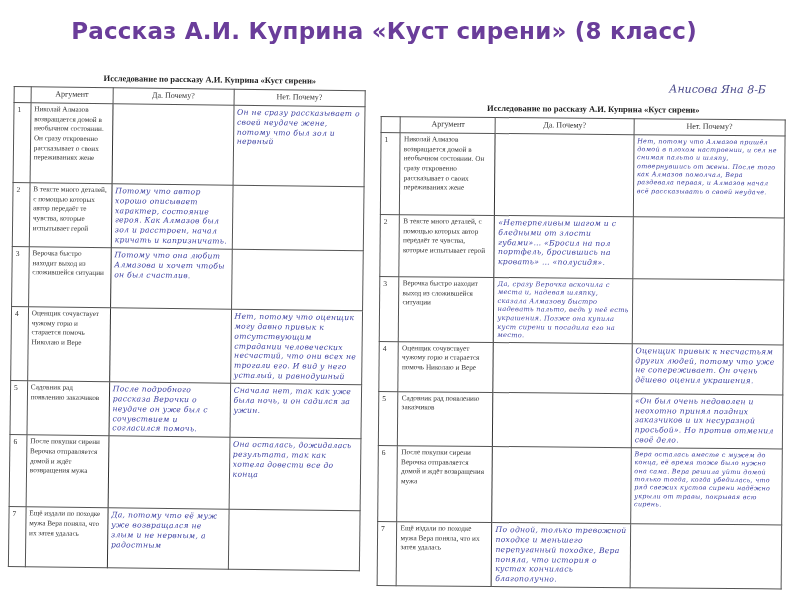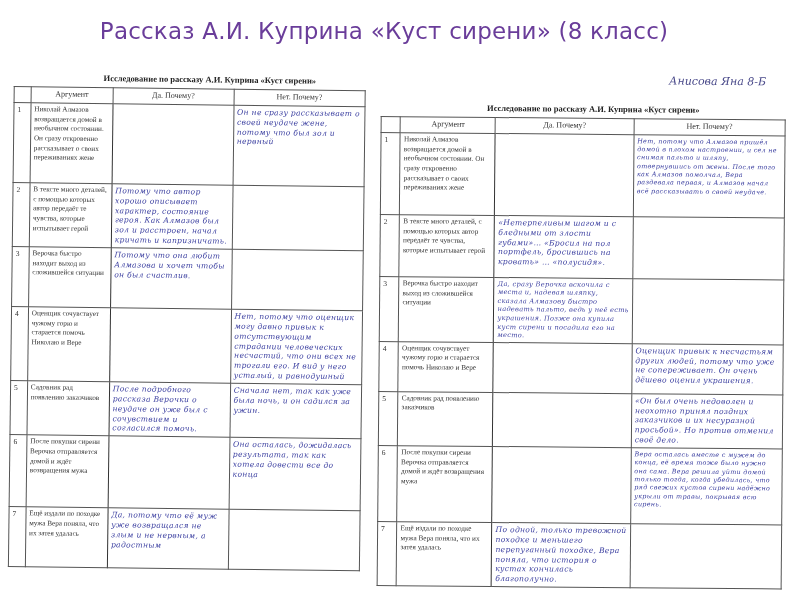--- a/index.html
+++ b/index.html
@@ -1,22 +1,22 @@
 <!DOCTYPE html>
 <html><head>
 <meta charset="utf-8">
 <style>
   html,body{margin:0;padding:0;}
   body{width:800px;height:600px;background:#ffffff;position:relative;overflow:hidden;font-family:"Liberation Serif",serif;}
-  .slide-title{position:absolute;left:0;top:18px;width:768px;text-align:center;font-family:"DejaVu Sans",sans-serif;font-weight:normal;font-size:23px;color:#6a3d9a;letter-spacing:0.2px;}
+  .slide-title{position:absolute;left:0;top:18px;width:768px;text-align:center;font-family:"DejaVu Sans",sans-serif;font-weight:bold;font-size:23px;color:#6a3d9a;letter-spacing:0.2px;}
   .sheet{position:absolute;background:#fff;}
   .sheet-left{left:14px;top:66px;width:352px;height:470px;transform:rotate(0.7deg);transform-origin:0 0;}
   .sheet-right{left:381px;top:84px;width:405px;height:515px;transform:rotate(0.5deg);transform-origin:0 0;}
   .sheet-heading{font-weight:bold;font-size:8.5px;color:#222;text-align:center;margin-bottom:4px;}
-  .signature{position:absolute;font-family:"DejaVu Serif",serif;font-style:italic;font-size:11px;color:#4a4a8a;}
+  .signature{position:absolute;font-family:"DejaVu Serif",serif;font-style:italic;font-size:11px;color:#4a4a8a;margin-top:8px;}
   table{border-collapse:collapse;width:100%;table-layout:fixed;}
   td,th{border:1px solid #555;vertical-align:top;padding:2px 3px;font-size:7.2px;color:#333;font-weight:normal;line-height:1.35;}
   th{text-align:center;font-size:8px;}
   td.num{font-size:7.5px;}
   td.arg{border-left:1.6px solid #333;border-right:1.6px solid #333;}
   .hand{font-family:"DejaVu Serif",serif;font-style:italic;color:#3b3fa0;font-size:7.6px;line-height:1.3;letter-spacing:0.3px;}
 </style>
 </head>
 <body>
 

